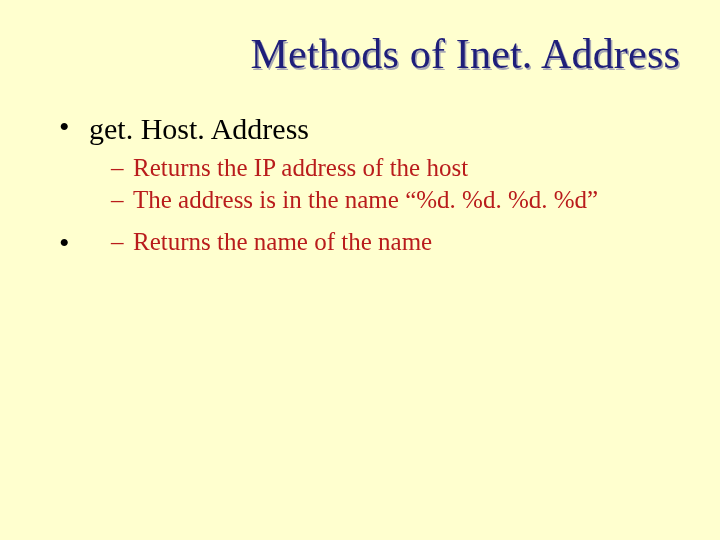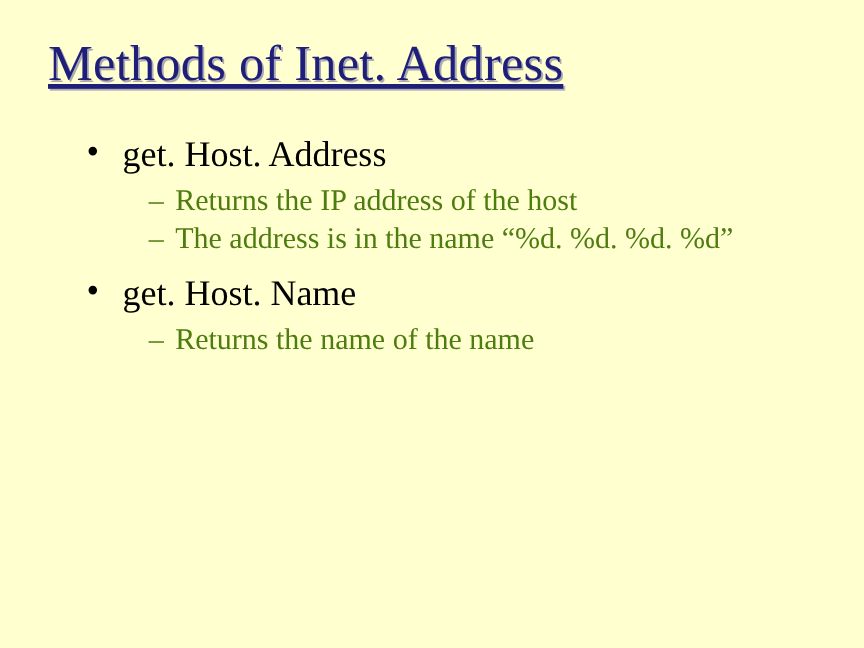--- a/index.html
+++ b/index.html
@@ -12,32 +12,31 @@
     color: #000;
     overflow: hidden;
   }
   .slide {
     box-sizing: border-box;
     width: 720px;
     height: 540px;
     padding: 22px 40px 0 40px;
   }
   .title {
-    text-align: left;
+    text-align: right;
     font-size: 42px;
     font-weight: 400;
     color: #1f1f7a;
     text-shadow: 1.5px 1.5px 0 rgba(100,100,160,0.55);
     margin: 8px 0 34px 0;
     letter-spacing: 0.2px;
-    text-decoration: underline;
   }
   ul.level1 {
     list-style: none;
-    margin: 14px;
+    margin: 1px;
     padding: 0 0 0 18px;
   }
   ul.level1 > li {
     font-size: 30px;
     color: #000;
     margin-bottom: 6px;
     position: relative;
     padding-left: 30px;
   }
   ul.level1 > li::before {
@@ -48,21 +47,21 @@
     font-size: 30px;
     line-height: 1;
   }
   ul.level2 {
     list-style: none;
     margin: 8px 0 14px 0;
     padding: 0 0 0 22px;
   }
   ul.level2 > li {
     font-size: 25px;
-    color: #4d7c0f;
+    color: #b91c1c;
     margin-bottom: 4px;
     position: relative;
     padding-left: 22px;
   }
   ul.level2 > li::before {
     content: "–";
     position: absolute;
     left: 0;
     top: 0;
     font-size: 25px;
@@ -81,21 +80,20 @@
       <ul class="level2">
         <li>
           <span>Returns the IP address of the host</span>
         </li>
         <li>
           <span>The address is in the name “%d. %d. %d. %d”</span>
         </li>
       </ul>
     </li>
     <li>
-      <span>get. Host. Name</span>
       <ul class="level2">
         <li>
           <span>Returns the name of the name</span>
         </li>
       </ul>
     </li>
   </ul>
 </div>
 
 </body></html>

